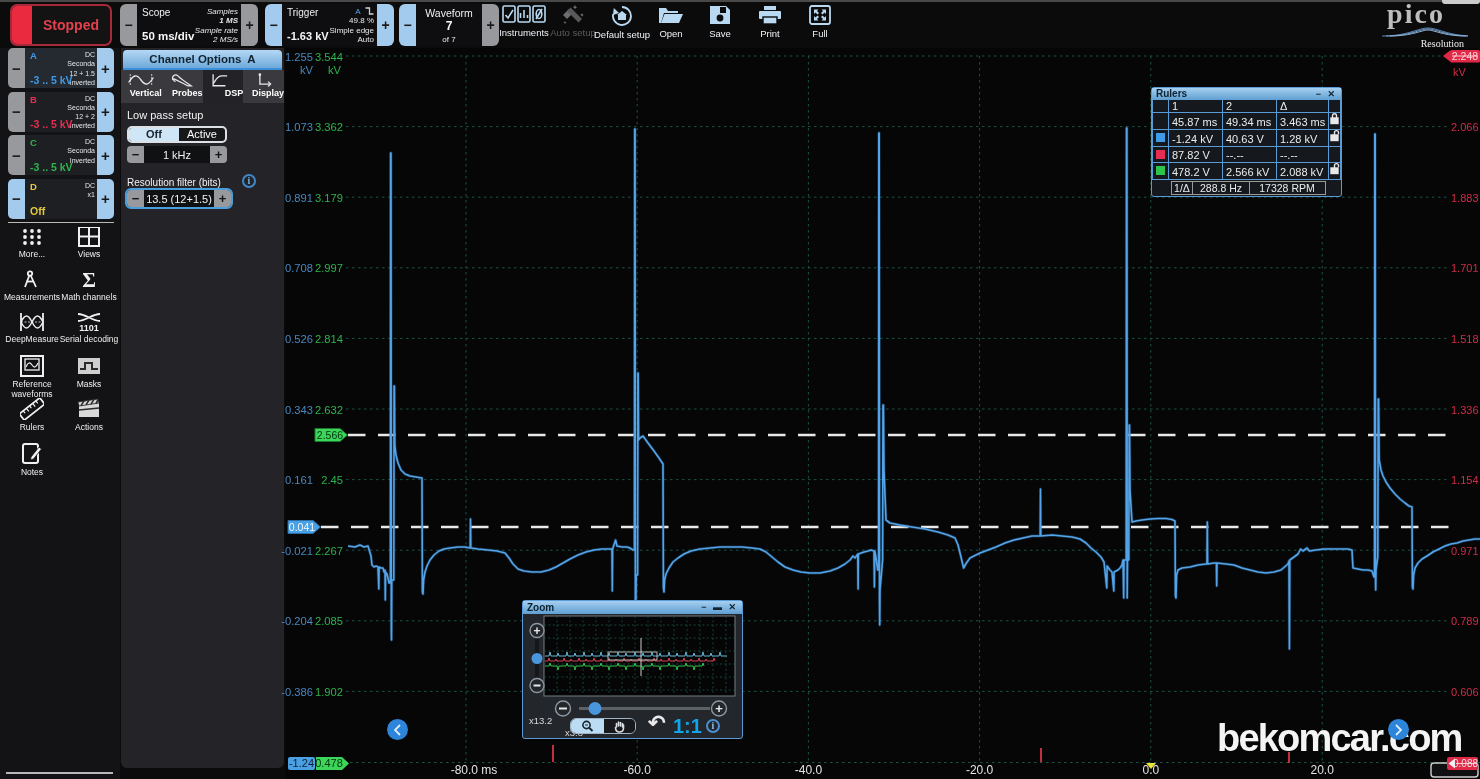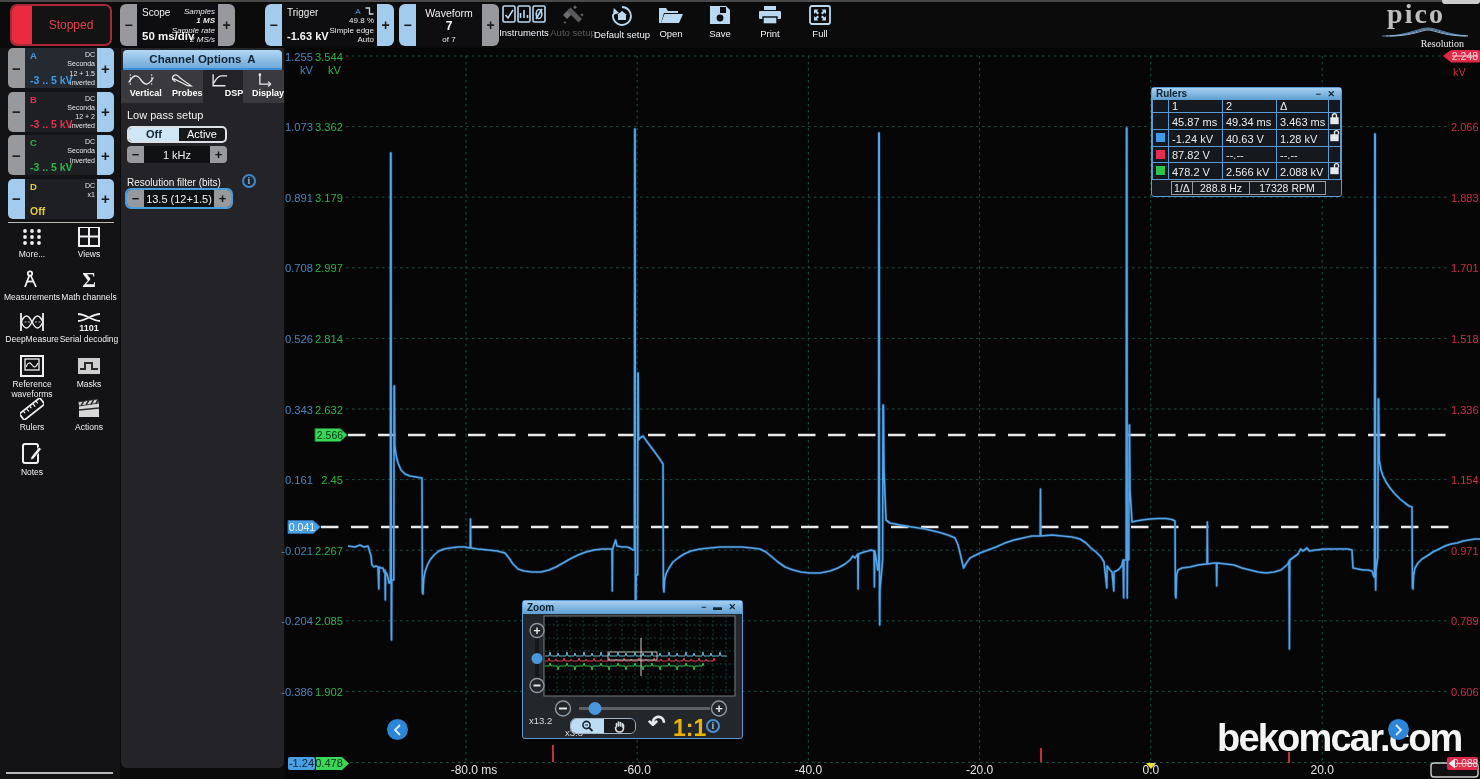--- a/index.html
+++ b/index.html
@@ -5,21 +5,21 @@
 * { margin:0; padding:0; box-sizing:border-box; }
 html,body { width:1480px; height:779px; background:#0b0b0c; overflow:hidden;
   font-family:"Liberation Sans", sans-serif; }
 .abs { position:absolute; }
 #stage { position:relative; width:1480px; height:779px; }
 
 
 #stopped { left:10px; top:4px; width:102px; height:42px; border:2px solid #a8293a;
   border-radius:7px; background:#131314; display:flex; overflow:hidden; }
 #stopped .block { width:20px; background:#ea2a3e; }
-#stopped .lbl { flex:1; color:#e4404e; font-size:12px; display:flex; align-items:center; justify-content:center; }
+#stopped .lbl { flex:1; color:#e4404e; font-size:14px; display:flex; align-items:center; justify-content:center;font-weight:bold; }
 .tbpanel { top:4px; height:42px; display:flex; border-radius:6px; overflow:hidden; white-space:nowrap; }
 .tbpanel .sbtn { width:17px; display:flex; align-items:center; justify-content:center;
   font-size:14px; font-weight:bold; color:#1b1b1b; flex:none; }
 .sbtn.gray { background:#97999c; }
 .sbtn.blue { background:#a3cbed; }
 .tbpanel .bod { background:#0e0e10; position:relative; flex:none; }
 .bod span { position:absolute; white-space:nowrap; }
 .t-title { color:#f0f0f0; font-size:10px; }
 .t-big { color:#f6f6f6; font-weight:bold; }
 .t-sm { color:#e8e8e8; font-size:8px; line-height:9.3px; text-align:right; }
@@ -90,21 +90,21 @@
   <div class="abs" style="left:0; top:0; width:1480px; height:1.5px; background:#7e7e7e; opacity:0.55;"></div>
   <div class="abs" style="left:1442px; top:0; width:38px; height:4px; background:#cccccc; border-radius:0 0 3px 3px;"></div>
 
   <div id="stopped" class="abs">
       <div class="block"></div>
       <div class="lbl">Stopped</div>
     </div>
 
   <div class="tbpanel abs" style="left:120px;">
     <div class="sbtn gray">−</div>
-    <div class="bod" style="width:81px;">
+    <div class="bod" style="width:104px;">
       <span class="t-title" style="left:5px; top:3px;">Scope</span>
       <span class="t-big" style="left:5px; bottom:4px; font-size:11.5px;">50 ms/div</span>
       <span class="t-sm" style="right:3px; top:3px;font-style:italic;">Samples<br><b>1 MS</b><br>Sample rate<br>2 MS/s</span>
     </div>
     <div class="sbtn gray">+</div>
   </div>
 
   <div class="tbpanel abs" style="left:265px;">
     <div class="sbtn blue">−</div>
     <div class="bod" style="width:95px;">
@@ -567,21 +567,21 @@
             <line x1="4" y1="5" x2="7" y2="5" stroke="#18242e" stroke-width="1.2"></line>
           </svg>
       </div>
       <div style="flex:1; background:#17191c; display:flex; align-items:center; justify-content:center;">
         <svg width="13" height="13" viewBox="0 0 13 13">
             <path d="M3.5 7 L3.5 3.5 M5.5 6 L5.5 2 M7.5 6 L7.5 2.5 M9.5 7 L9.5 3.5 M2.5 7.5 C2.5 10.5 4.5 12 6.5 12 C9 12 10.5 10.5 10.5 8 L10.5 5" stroke="#d8dde2" stroke-width="1.6" fill="none" stroke-linecap="round"></path>
           </svg>
       </div>
     </div>
     <div class="abs" style="left:125px; top:110px; font-size:21px; font-weight:bold; color:#e8e8e8;">↶</div>
-    <div class="abs" style="left:150px; top:114px; font-size:23px; font-weight:bold; color:#eab308;">1:1</div>
+    <div class="abs" style="left:150px; top:114px; font-size:20px; font-weight:bold; color:#0ea5e9;">1:1</div>
     <div class="abs" style="left:183px; top:118px; width:14px; height:14px; border:2px solid #4a90d0; border-radius:50%; color:#8ec2ea; font-size:10px; font-weight:bold; text-align:center; line-height:10px; font-family:'Liberation Serif',serif;">i</div>
   </div>
 
   <div id="wm" class="abs">bekomcar.com</div>
   <div class="nav abs" style="left:387px; top:719px;">
       <svg width="9" height="12" viewBox="0 0 9 12">
         <path d="M7 1 L2 6 L7 11" stroke="#d8ecfc" stroke-width="1.8" fill="none"></path>
       </svg>
     </div>
   <div class="nav abs" style="left:1388px; top:719px;">

